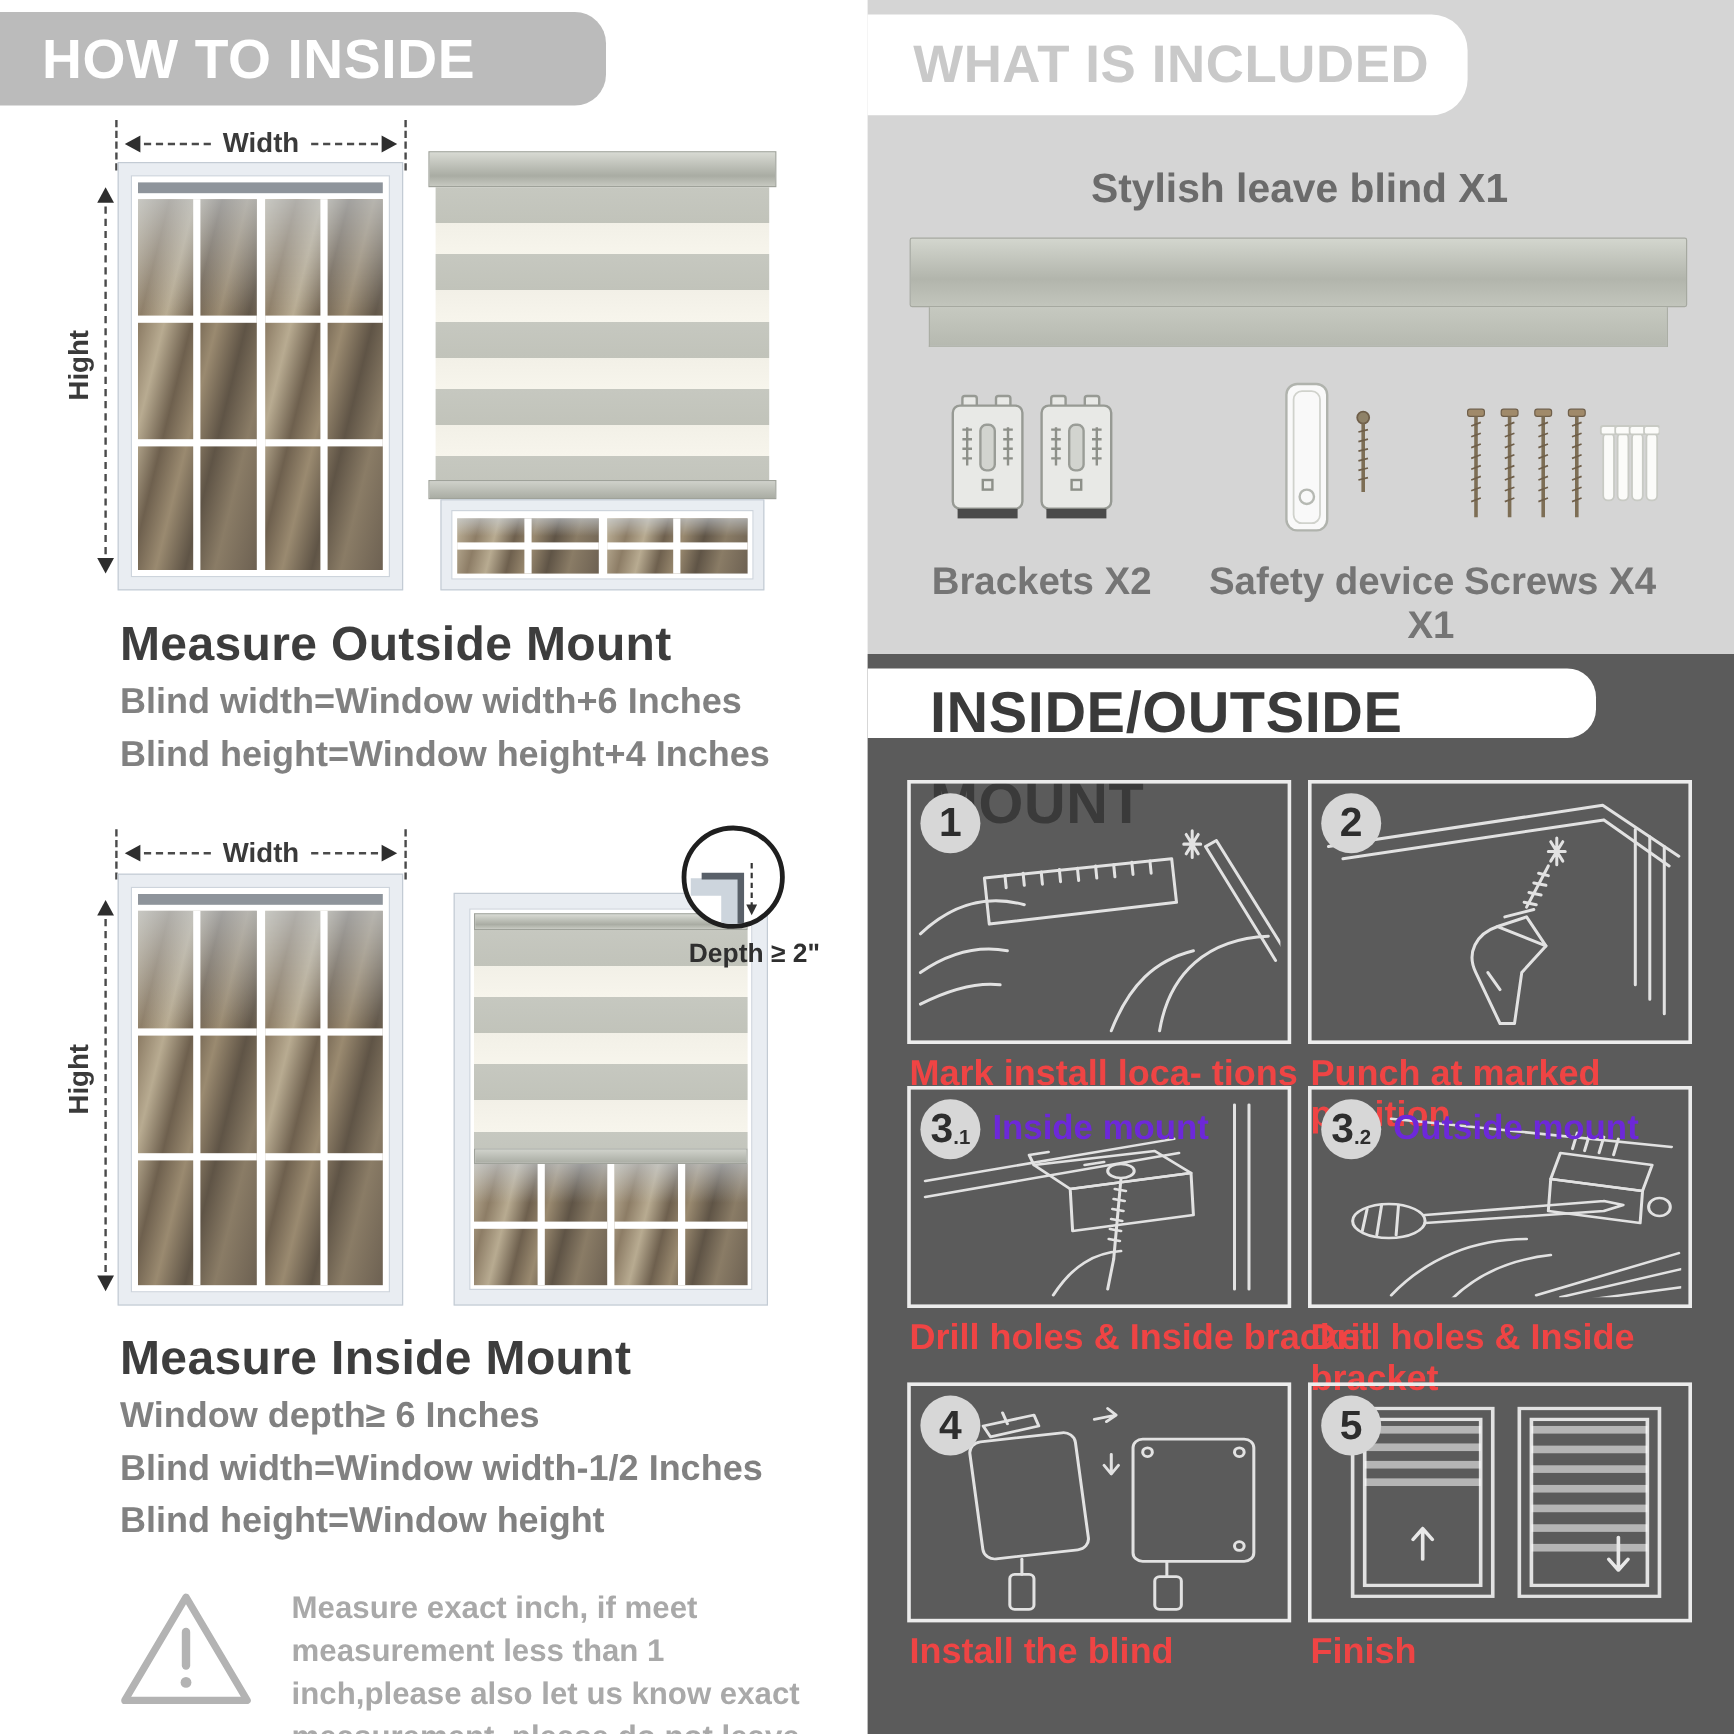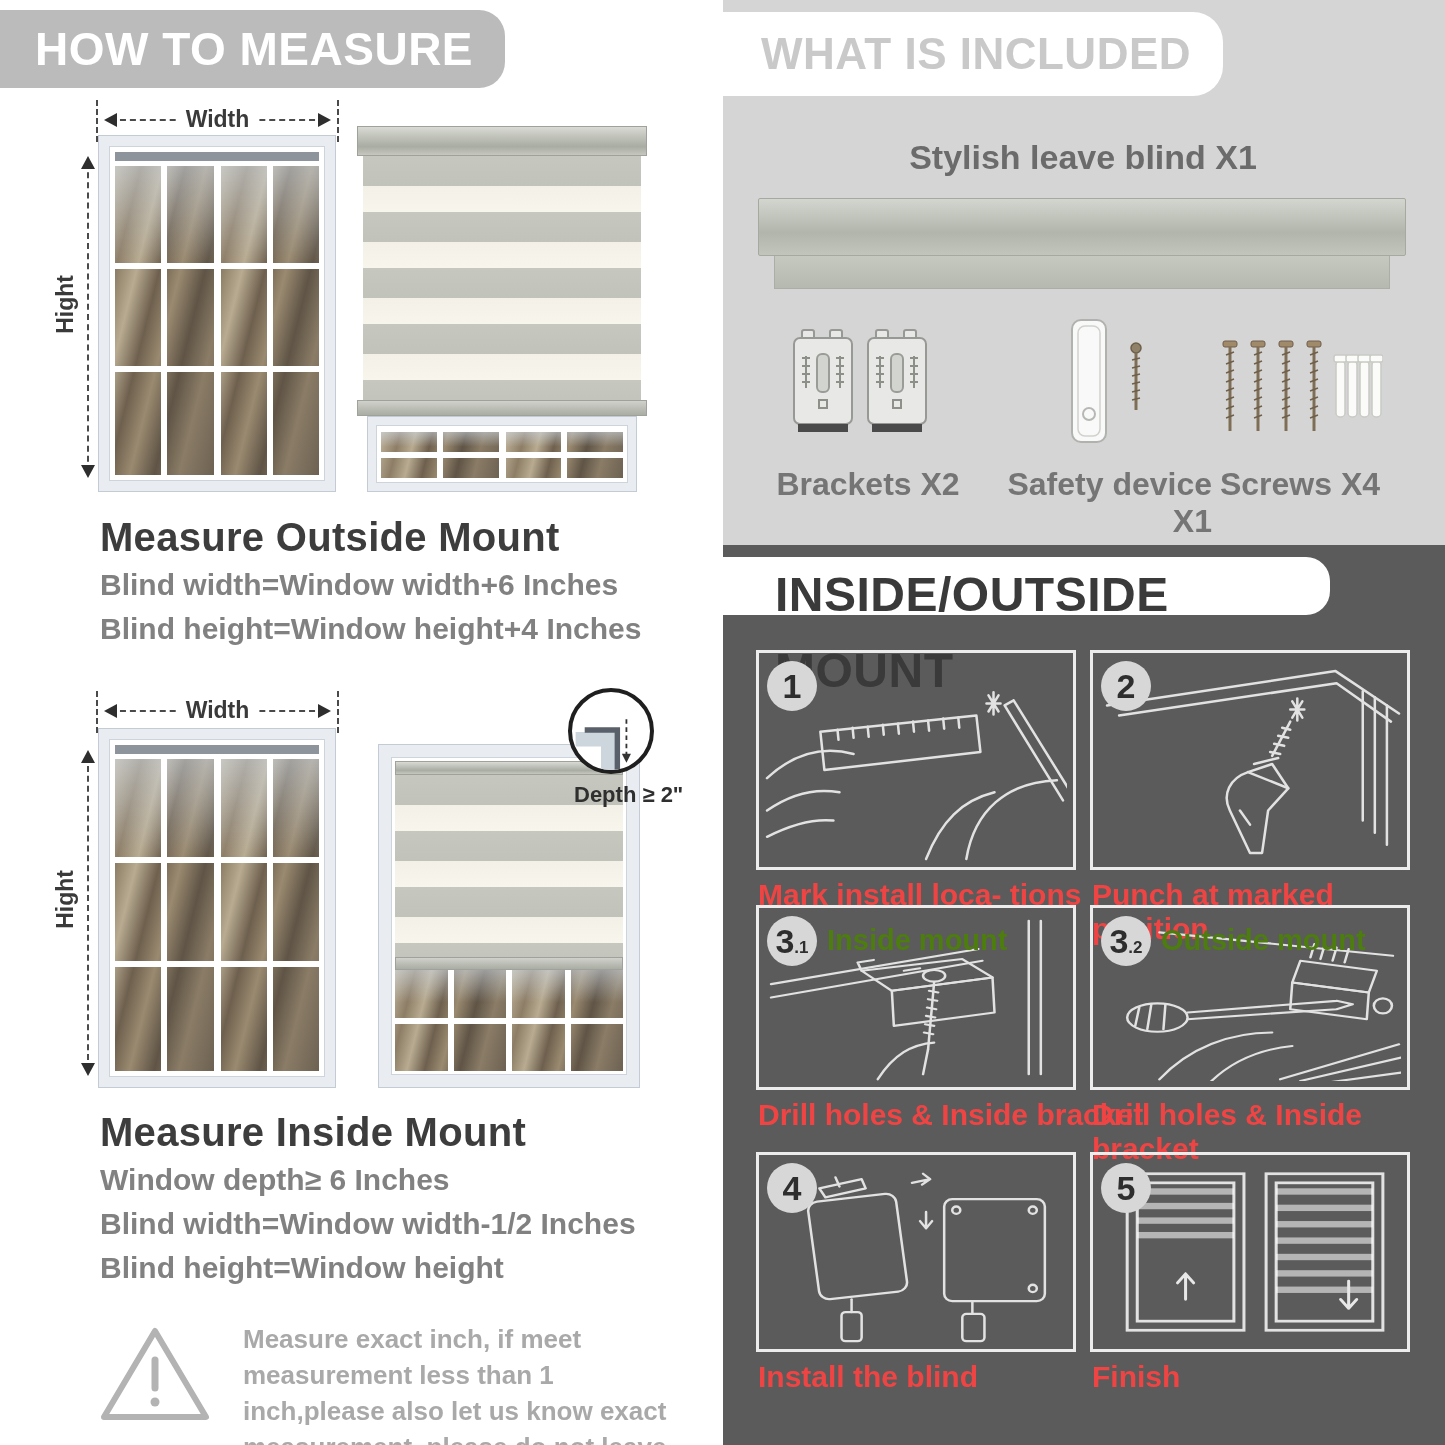--- a/index.html
+++ b/index.html
@@ -44,21 +44,21 @@
   .hw-label{color:#757575;font-weight:bold;font-size:32px;text-align:center;}
 
   
   .step-panel{border:3px solid #ececec;background:transparent;}
   .badge{
     position:absolute;left:8px;top:8px;width:50px;height:50px;border-radius:50%;
     background:#d7d7d7;color:#2e2e2e;font-weight:bold;font-size:34px;
     display:flex;align-items:center;justify-content:center;z-index:2;
   }
   .badge .sub{font-size:17px;margin-top:14px;}
-  .ptitle{position:absolute;left:68px;top:16px;color:#4d7c0f;font-weight:bold;font-size:29px;z-index:2;}
+  .ptitle{position:absolute;left:68px;top:16px;color:#6d28d9;font-weight:bold;font-size:29px;z-index:2;}
   .cap{color:#ef4444;font-weight:bold;font-size:30px;}
   .illus{position:absolute;inset:6px;width:calc(100% - 12px);height:calc(100% - 12px);}
 
   
   .window{background:#e9edf2;border:1px solid #c3cbd4;padding:10px;}
   .winin{position:relative;width:100%;height:100%;background:#ffffff;
     border:1px solid #cdd4dc;display:flex;gap:7px;padding:5px;box-sizing:border-box;}
   .sashtop{position:absolute;left:5px;right:5px;top:5px;height:9px;background:#8e949b;z-index:1;}
   .pane{flex:1;margin-top:14px;position:relative;
     background:
@@ -102,21 +102,21 @@
   .circle-detail{border:4px solid #1f1f1f;border-radius:50%;background:#fff;overflow:hidden;}
   .depth-label{font-size:22px;font-weight:bold;color:#2f2f2f;}
 </style>
 </head>
 <body>
 
 <div class="abs panel-light"></div>
 <div class="abs panel-dark"></div>
 
 <div class="abs hdr-left">
-  <span>HOW TO MEASURE</span>
+  <span>HOW TO INSIDE</span>
 </div>
 
 <div class="abs dimh" style="left:96px;top:112px;width:243px;">
   <div class="dline"></div>
     <div class="ahl"></div>
     <div class="ahr"></div>
   <div class="tickl"></div>
     <div class="tickr"></div>
   <span class="lab">Width</span>
 </div>

